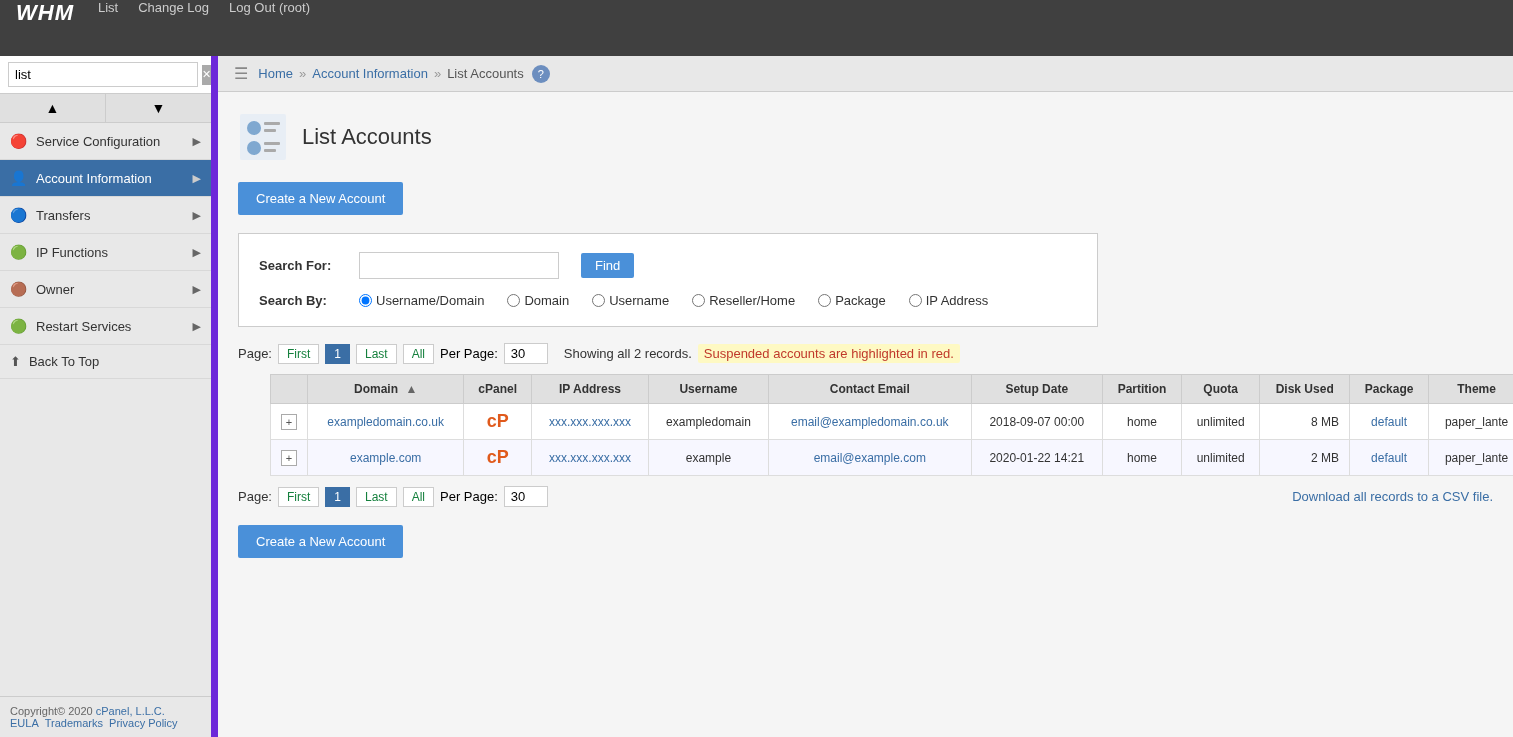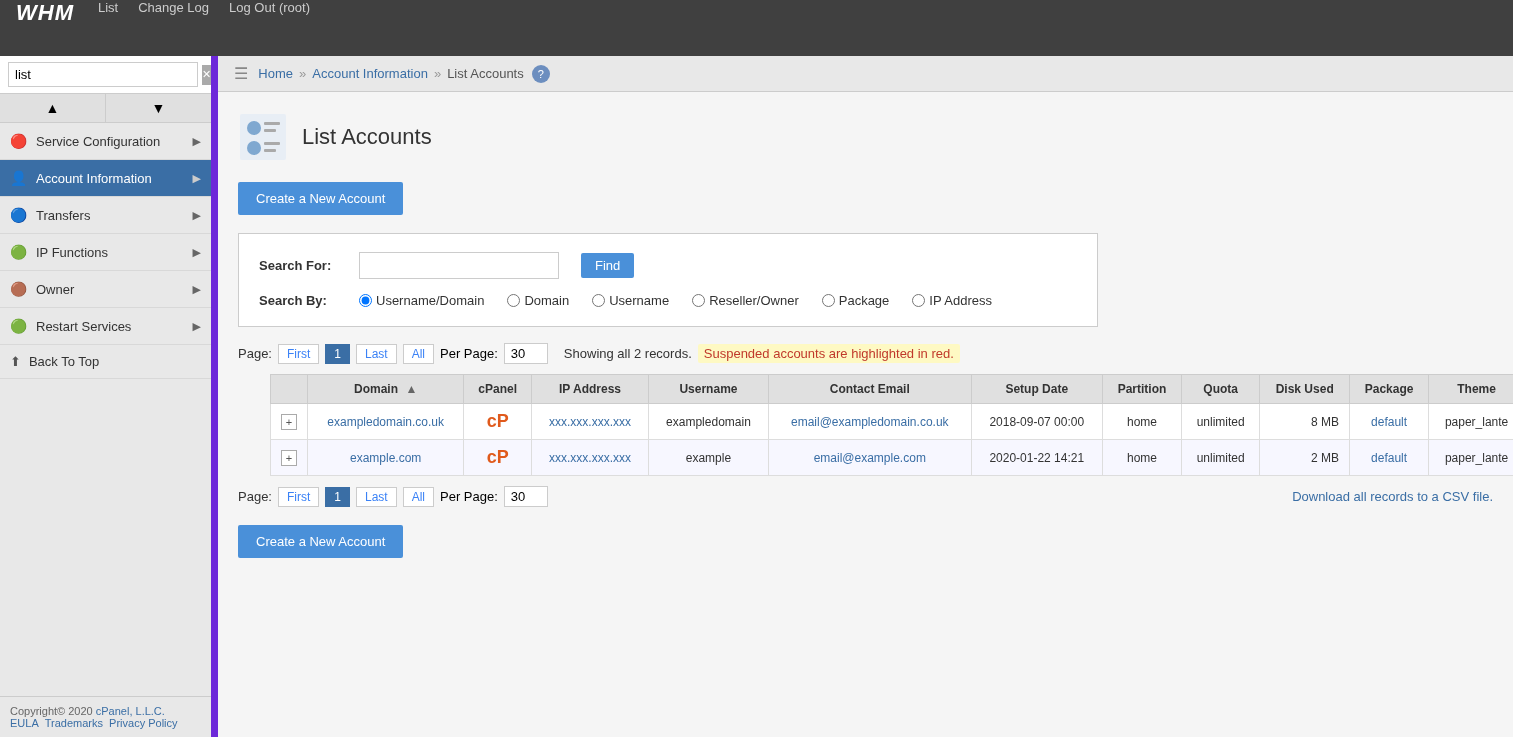--- a/index.html
+++ b/index.html
@@ -260,21 +260,21 @@
       margin-bottom: 10px;
       gap: 6px;
       font-size: 13px;
     }
     .pagination-row .page-label { color: #333; }
     .page-btn {
       background: none;
       border: 1px solid #ccc;
       padding: 2px 8px;
       cursor: pointer;
-      color: #3b82f6;
+      color: #15803d;
       font-size: 12px;
       background: white;
     }
     .page-btn.active-page {
       background: #3a6ea5;
       color: white;
       border-color: #3a6ea5;
     }
     .per-page-input {
       border: 1px solid #ccc;
@@ -455,21 +455,21 @@
             <label>
               <input type="radio" name="search_by" style="">
               <span>Domain</span>
             </label>
             <label>
               <input type="radio" name="search_by" style="">
               <span>Username</span>
             </label>
             <label>
               <input type="radio" name="search_by" style="">
-              <span>Reseller/Owner</span>
+              <span>Reseller/Home</span>
             </label>
             <label>
               <input type="radio" name="search_by" style="">
               <span>Package</span>
             </label>
             <label>
               <input type="radio" name="search_by" style="">
               <span>IP Address</span>
             </label>
           </div>

